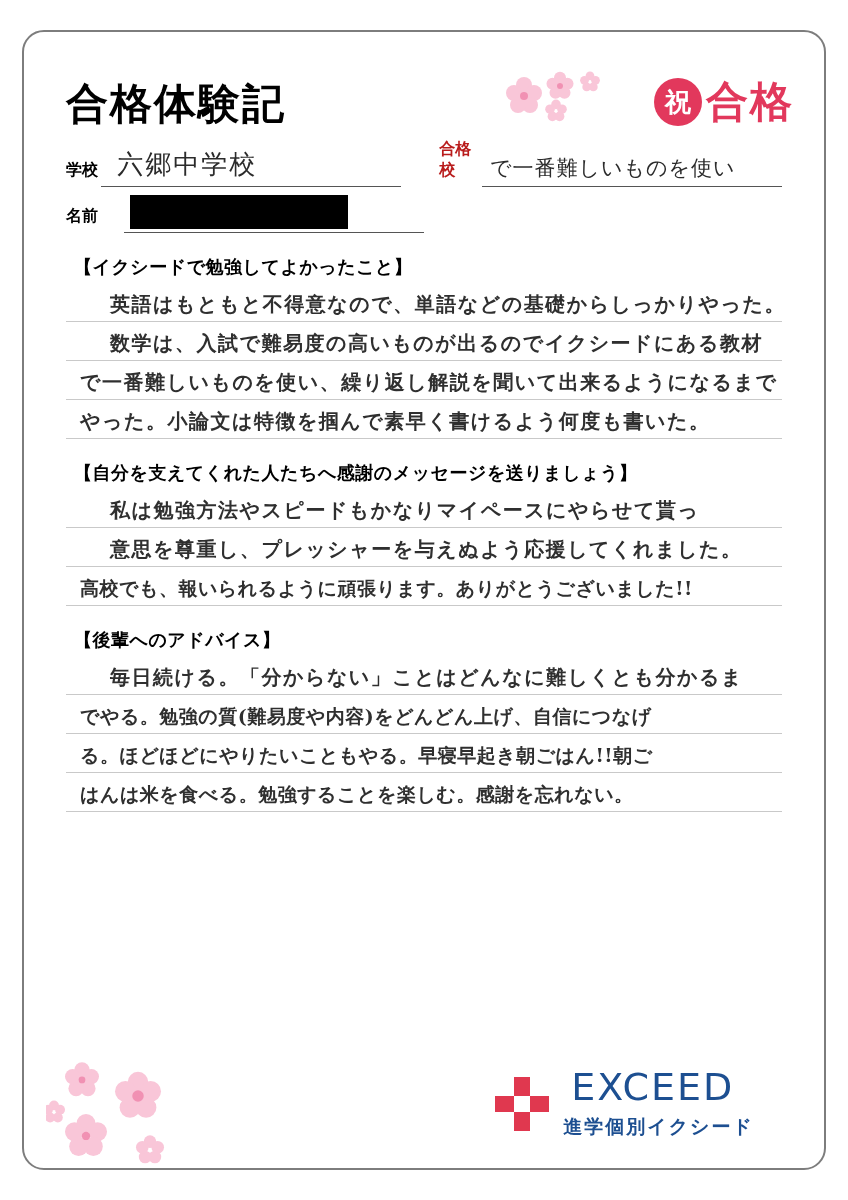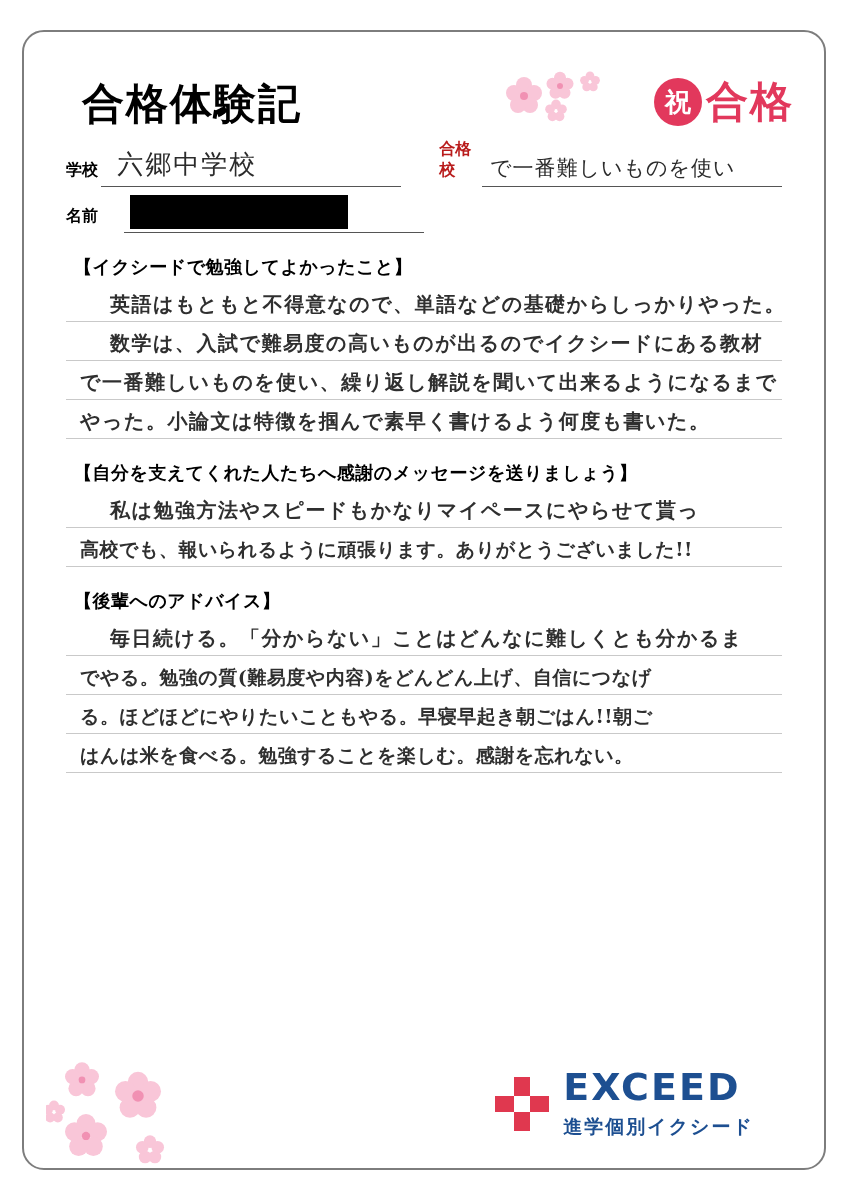--- a/index.html
+++ b/index.html
@@ -37,21 +37,20 @@
   }
   .doc-title {
     position: absolute;
     left: 42px;
     top: 44px;
     font-size: 42px;
     font-weight: bold;
     letter-spacing: 2px;
     color: #000;
     font-family: Liberation Mono, monospace;
-    margin-left: 16px;
   }
   .congrats-wrap {
     position: absolute;
     right: 30px;
     top: 42px;
     display: flex;
     align-items: center;
   }
   .congrats-seal {
     width: 48px;
@@ -201,25 +200,26 @@
     position: relative;
     margin-right: 12px;
   }
   .logo-text-block {
     display: flex;
     flex-direction: column;
     align-items: flex-start;
   }
   .logo-main {
     font-size: 38px;
-    font-weight: bold;
+    font-weight: normal;
     color: #1d4f91;
     letter-spacing: 2px;
     line-height: 1;
     font-family: "DejaVu Sans", "Liberation Sans", sans-serif;
+    margin-left: 8px;
   }
   .logo-sub {
     font-size: 19px;
     font-weight: bold;
     color: #1d4f91;
     letter-spacing: 2px;
     margin-top: 8px;
     font-family: "DejaVu Sans", "Liberation Sans", sans-serif;
   }
   .sakura-footer {
@@ -318,20 +318,23 @@
           <span class="text">やった。小論文は特徴を掴んで素早く書けるよう何度も書いた。</span>
         </div>
     </div>
   </div>
 
   <div class="section">
     <div class="section-heading">【自分を支えてくれた人たちへ感謝のメッセージを送りましょう】</div>
     <div class="lines">
       <div class="ruled-line">
           <span class="text indent">私は勉強方法やスピードもかなりマイペースにやらせて貰っ</span>
+        </div>
+      <div class="ruled-line">
+          <span class="text indent">意思を尊重し、プレッシャーを与えぬよう応援してくれました。</span>
         </div>
       <div class="ruled-line">
           <span class="text tight">高校でも、報いられるように頑張ります。ありがとうございました!!</span>
         </div>
     </div>
   </div>
 
   <div class="section">
     <div class="section-heading">【後輩へのアドバイス】</div>
     <div class="lines">

